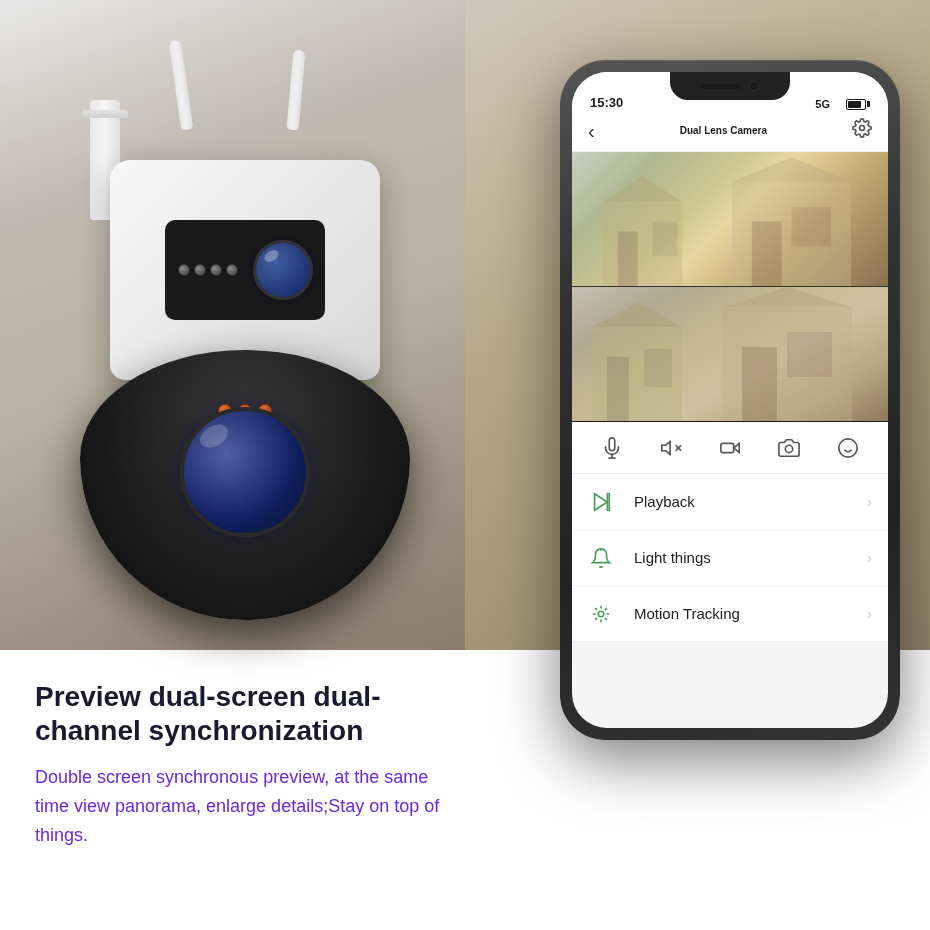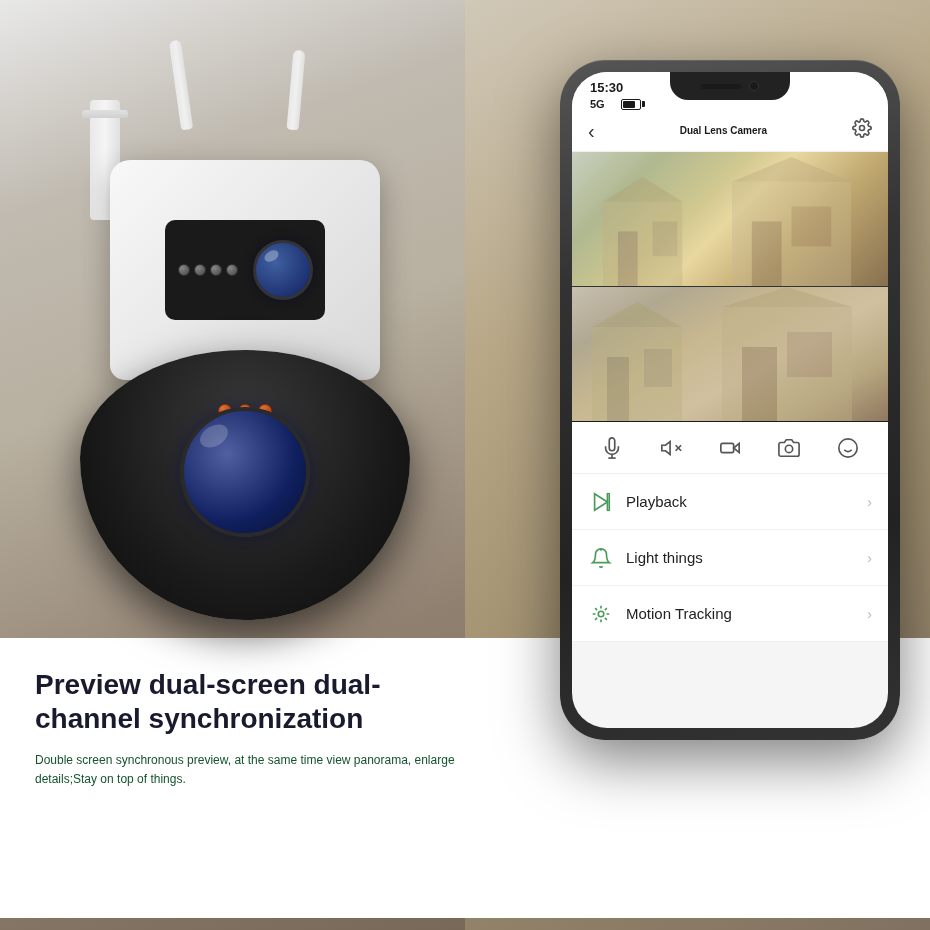--- a/index.html
+++ b/index.html
@@ -44,21 +44,21 @@
     .bg-right::before {
       content: '';
       position: absolute;
       top: 0; left: 0; right: 0; bottom: 0;
       background: linear-gradient(150deg, #d0c8b8 0%, #b8a888 30%, #a09070 60%, #807060 100%);
     }
 
     
     .bottom-panel {
       position: absolute;
-      bottom: 12px;
+      bottom: 0;
       left: 0;
       right: 0;
       height: 280px;
       background: #ffffff;
       z-index: 5;
     }
 
     .bottom-content {
       padding: 30px 35px 20px 35px;
       display: flex;
@@ -73,22 +73,22 @@
 
     .main-title {
       font-size: 28px;
       font-weight: 900;
       color: #1a1a2e;
       line-height: 1.2;
       margin-bottom: 12px;
     }
 
     .subtitle {
-      font-size: 12px;
-      color: #14532d;
+      font-size: 18px;
+      color: #6d28d9;
       line-height: 1.6;
       margin-top: 16px;
     }
 
     
     .camera-container {
       position: absolute;
       left: 20px;
       top: 100px;
       width: 400px;
@@ -320,28 +320,27 @@
       height: 5px;
       background: #1a1a1a;
       border-radius: 3px;
     }
 
     
     .status-bar {
       height: 38px;
       background: white;
       display: flex;
-      align-items: flex-start;
+      align-items: flex-end;
       justify-content: space-between;
       padding: 0 18px;
       padding-top: 8px;
       font-size: 12px;
       font-weight: 600;
       color: #1a1a1a;
-      flex-direction: column;
     }
 
     .status-time {
       font-size: 13px;
       font-weight: 700;
     }
 
     .status-icons {
       display: flex;
       align-items: center;
@@ -477,21 +476,21 @@
       display: flex;
       align-items: center;
       padding: 0 16px;
       border-bottom: 1px solid #f0f0f0;
       justify-content: space-between;
     }
 
     .menu-item-left {
       display: flex;
       align-items: center;
-      gap: 12px;
+      gap: 20px;
     }
 
     .menu-icon {
       width: 26px;
       height: 26px;
       display: flex;
       align-items: center;
       justify-content: center;
       color: #888;
       font-size: 16px;

